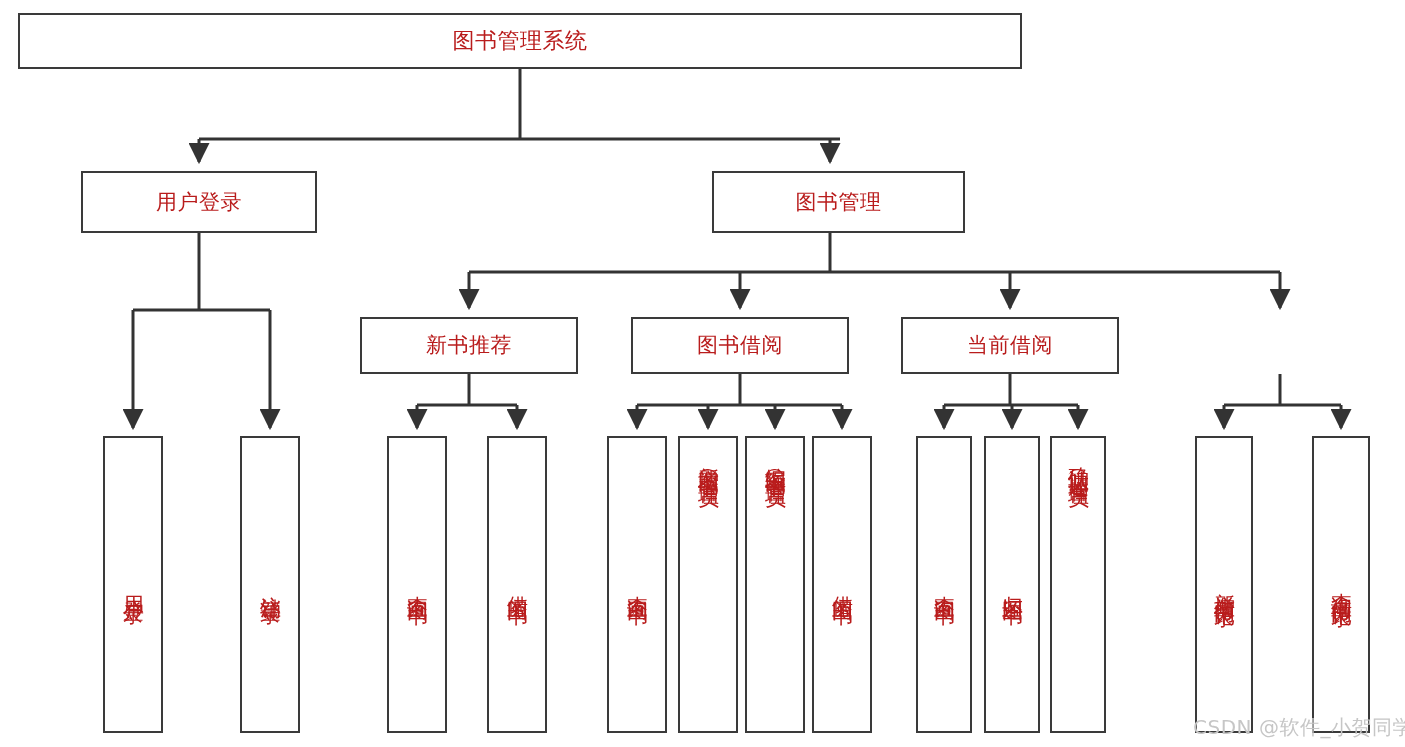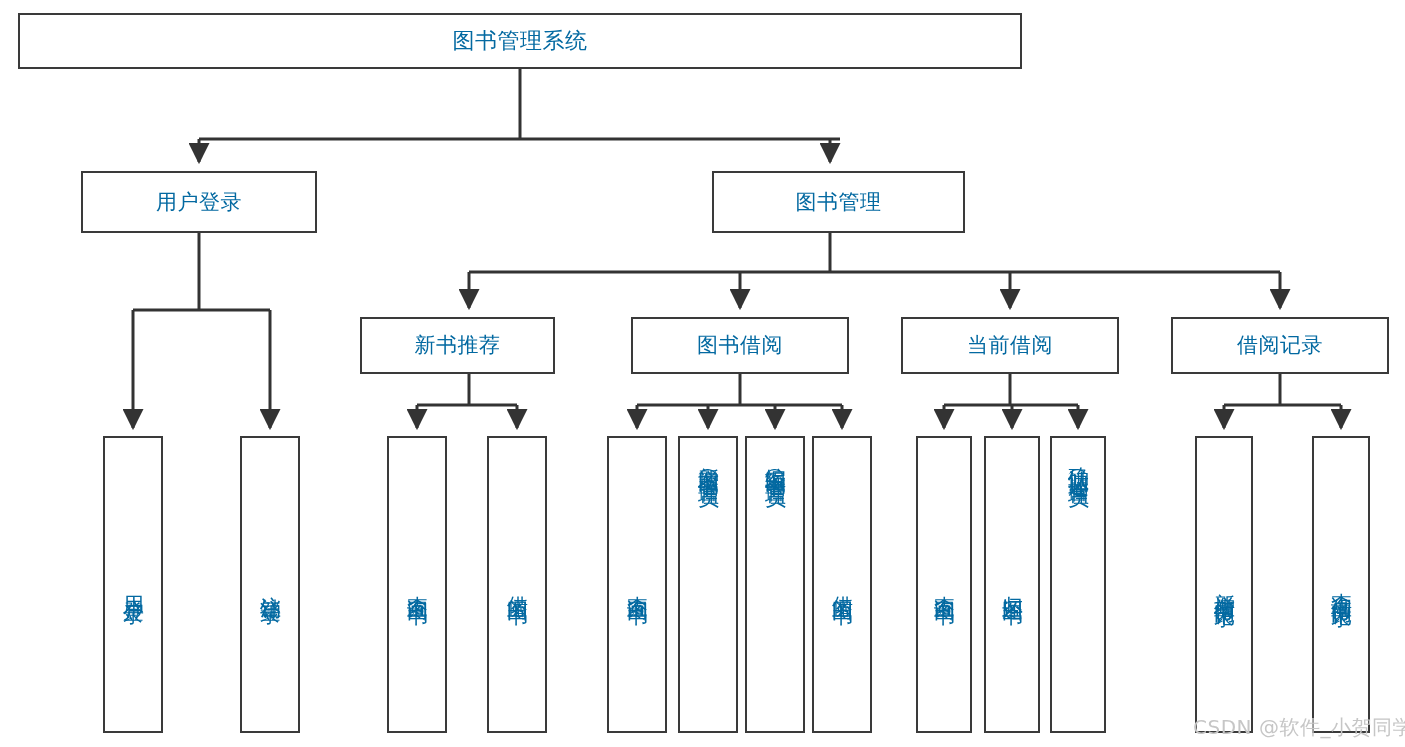--- a/index.html
+++ b/index.html
@@ -26,21 +26,21 @@
     position:absolute;
     box-sizing:border-box;
     background:#ffffff;
     border:2px solid #3a3a3a;
     display:flex;
     align-items:center;
     justify-content:center;
     z-index:2;
   }
   .node .label{
-    color:#0369a1;
+    color:#b91c1c;
     line-height:1.18;
     text-align:center;
     white-space:nowrap;
   }
   
   .node.h .label{
     font-size:21px;
     letter-spacing:0.5px;
   }
   .node.root .label{ font-size:22px; }
@@ -131,31 +131,28 @@
     <span class="label">图书管理系统</span>
   </div>
 
   <div class="node h" id="node-user-login" style="left: 81px; top: 171px; width: 236px; height: 62px;">
     <span class="label">用户登录</span>
   </div>
   <div class="node h" id="node-book-manage" style="left: 712px; top: 171px; width: 253px; height: 62px;">
     <span class="label">图书管理</span>
   </div>
 
-  <div class="node h" id="node-new-book-rec" style="left: 360px; top: 317px; width: 195px; height: 57px;">
+  <div class="node h" id="node-new-book-rec" style="left: 360px; top: 317px; width: 218px; height: 57px;">
     <span class="label">新书推荐</span>
   </div>
   <div class="node h" id="node-book-borrow" style="left: 631px; top: 317px; width: 218px; height: 57px;">
     <span class="label">图书借阅</span>
   </div>
   <div class="node h" id="node-current-borrow" style="left: 901px; top: 317px; width: 218px; height: 57px;">
     <span class="label">当前借阅</span>
-  </div>
-  <div class="node h" id="node-borrow-record" style="left: 1171px; top: 317px; width: 218px; height: 57px;">
-    <span class="label">借阅记录</span>
   </div>
 
   <div class="node v mid" id="leaf-0" style="left: 103px; top: 436px; width: 60px; height: 297px;">
     <span class="label">用户登录</span>
   </div>
   <div class="node v mid" id="leaf-1" style="left: 240px; top: 436px; width: 60px; height: 297px;">
     <span class="label">注销登录</span>
   </div>
   <div class="node v mid" id="leaf-2" style="left: 387px; top: 436px; width: 60px; height: 297px;">
     <span class="label">查询图书</span>

